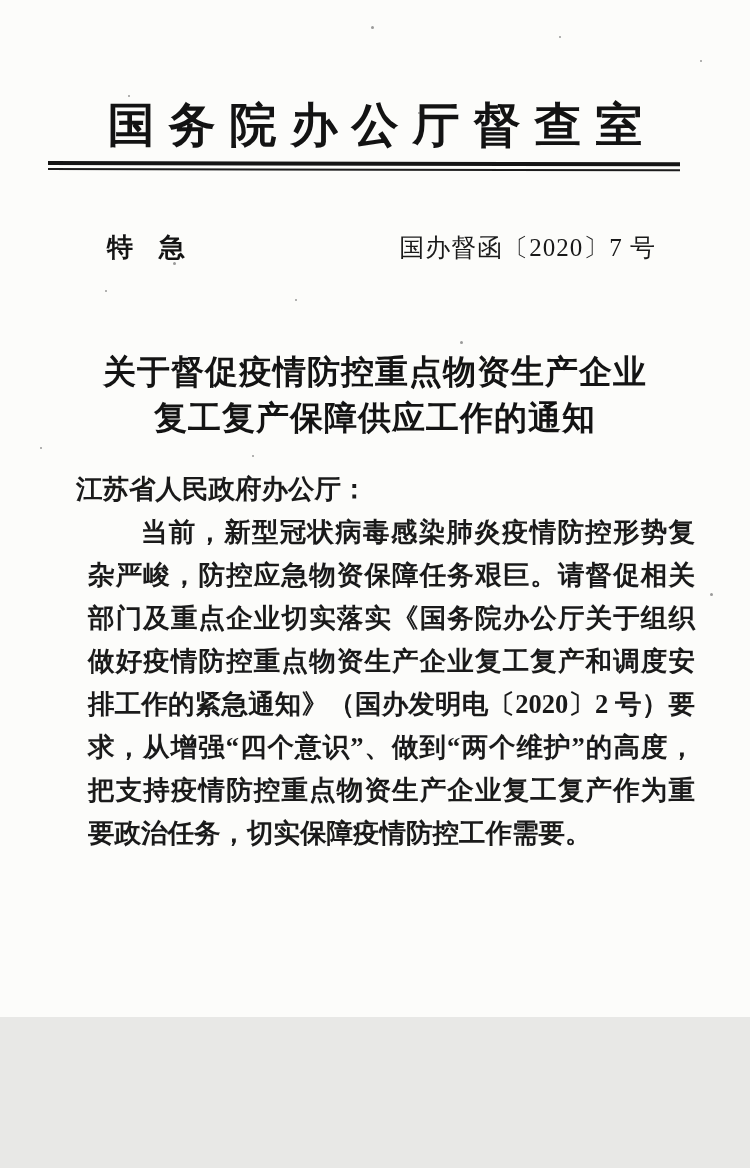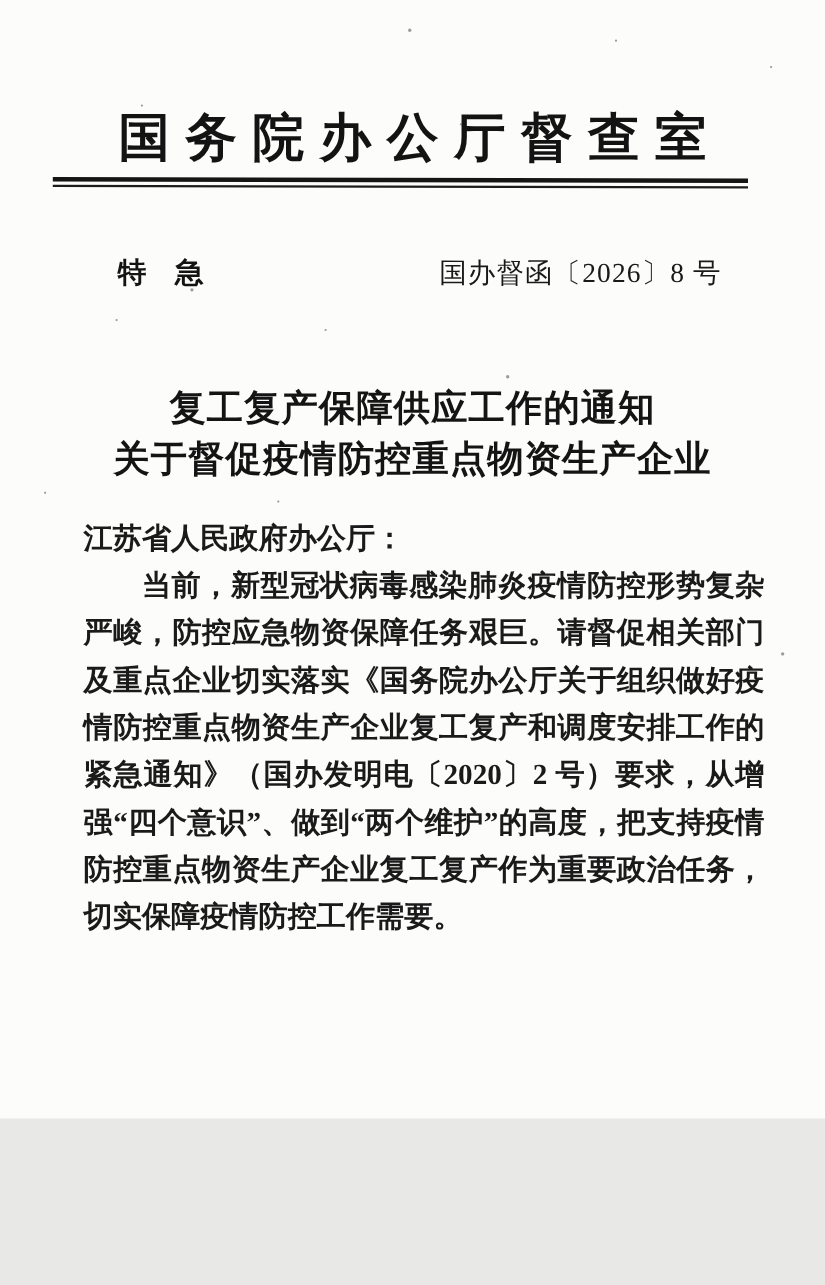--- a/index.html
+++ b/index.html
@@ -94,20 +94,21 @@
     text-justify: inter-ideograph;
     color: #1a1a1a;
     font-weight: 700;
   }
   .doc-body p {
     margin: 0;
     padding: 0;
   }
   .doc-body p.indent {
     text-indent: 2em;
+    margin-left: 12px;
   }
 
   
   .rule-bottom {
     position: absolute;
     left: 18px;
     top: 1081px;
     width: 698px;
     height: 3px;
     border-top: 2px solid #1c1c1c;
@@ -128,25 +129,25 @@
 <body>
 
 <div class="page">
 
   <div class="issuer-header">国务院办公厅督查室</div>
 
   <div class="rule-top"></div>
 
   <div class="urgency">特急</div>
 
-  <div class="doc-number">国办督函〔2026〕8 号</div>
+  <div class="doc-number">国办督函〔2020〕7 号</div>
 
   <div class="doc-title">
+    <div>关于督促疫情防控重点物资生产企业</div>
     <div>复工复产保障供应工作的通知</div>
-    <div>关于督促疫情防控重点物资生产企业</div>
   </div>
 
   <div class="doc-body">
     <p>江苏省人民政府办公厅：</p>
     <p class="indent">当前，新型冠状病毒感染肺炎疫情防控形势复杂严峻，防控应急物资保障任务艰巨。请督促相关部门及重点企业切实落实《国务院办公厅关于组织做好疫情防控重点物资生产企业复工复产和调度安排工作的紧急通知》（国办发明电〔2020〕2 号）要求，从增强“四个意识”、做到“两个维护”的高度，把支持疫情防控重点物资生产企业复工复产作为重要政治任务，切实保障疫情防控工作需要。</p>
   </div>
 
   <div class="rule-bottom"></div>
 
   <div>

